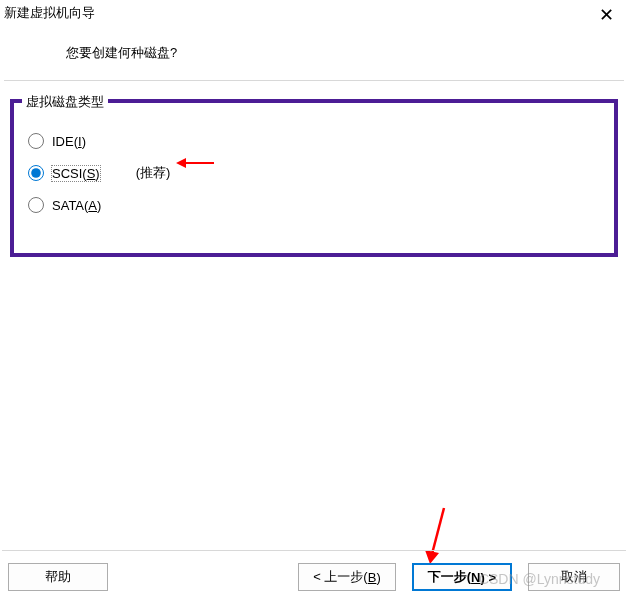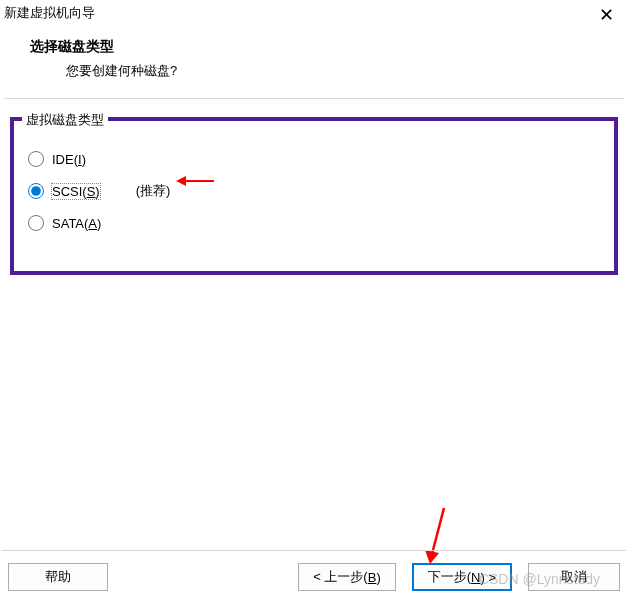--- a/index.html
+++ b/index.html
@@ -131,20 +131,21 @@
       border: 1px solid #adadad;
       font-size: 13px;
       font-family: inherit;
       cursor: pointer;
       display: inline-flex;
       align-items: center;
       justify-content: center;
     }
     .btn-primary {
       border: 2px solid #0078d4;
+      font-weight: bold;
     }
     .btn-help {
       min-width: 100px;
     }
     .footer-spacer {
       flex: 1;
     }
     .btn-group {
       display: flex;
       gap: 16px;
@@ -161,21 +162,20 @@
   </style>
 </head>
 <body>
 
 <div class="title-bar">
   <span class="title-text">新建虚拟机向导</span>
   <span class="close-btn">✕</span>
 </div>
 
 <div class="header-section">
-  <div class="header-title">选择磁盘类型</div>
   <div class="header-subtitle">您要创建何种磁盘?</div>
 </div>
 
 <hr class="separator">
 
 <div class="content-area">
   <div class="group-box">
     <span class="group-label">虚拟磁盘类型</span>
 
     <div class="radio-row">

